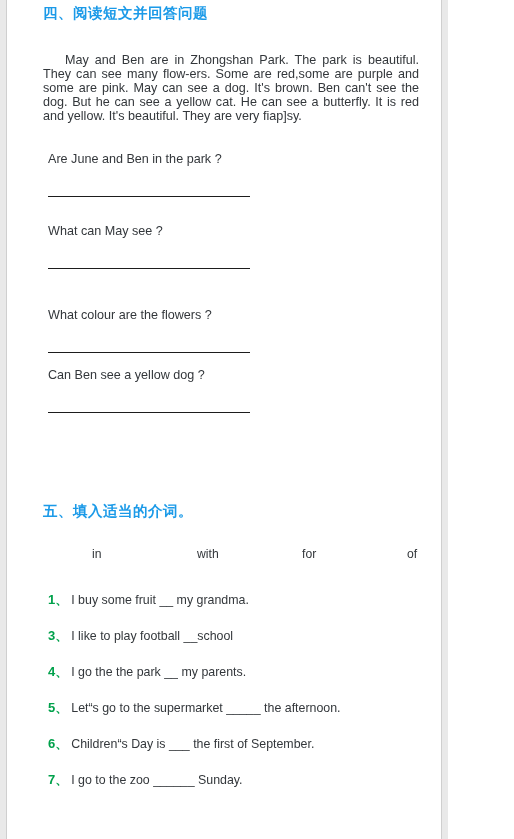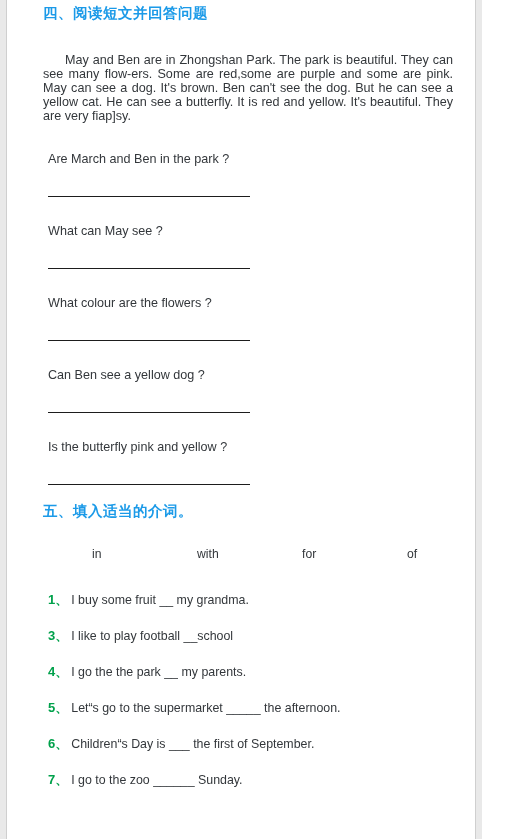--- a/index.html
+++ b/index.html
@@ -10,21 +10,21 @@
   body {
     width: 514px;
     height: 839px;
     overflow: hidden;
     font-family: "Liberation Sans", "DejaVu Sans", sans-serif;
     -webkit-font-smoothing: antialiased;
   }
 
   .page {
     position: relative;
-    width: 482px;
+    width: 448px;
     height: 839px;
     background: #6d28d9;
     box-sizing: border-box;
     overflow: hidden;
   }
 
   
   .gutter {
     position: absolute;
     top: 0;
@@ -95,21 +95,21 @@
   }
   .qa-rule {
     width: 202px;
     height: 0;
     border-bottom: 1.3px solid #1d1d1d;
     margin-top: 29px;
   }
 
   #qa-0 { top: 151px; }
   #qa-1 { top: 223px; }
-  #qa-2 { top: 295px; }
+  #qa-2 { top: 307px; }
   #qa-3 { top: 367px; }
   #qa-4 { top: 439px; }
 
   .prepositions {
     position: absolute;
     left: 41px;
     top: 547px;
     font-size: 12.2px;
     color: #33373b;
     white-space: nowrap;
@@ -154,43 +154,39 @@
   <div class="gutter right"></div>
   <div class="gutter-line right"></div>
 
   <div class="content">
 
     <h2 id="heading-four" class="section-heading">四、阅读短文并回答问题</h2>
 
     <p class="passage">May and Ben are in Zhongshan Park. The park is beautiful. They can see many flow-ers. Some are red,some are purple and some are pink. May can see a dog. It's brown. Ben can't see the dog. But he can see a yellow cat. He can see a butterfly. It is red and yellow. It's beautiful. They are very fiap]sy.</p>
 
     <div id="qa-0" class="qa-block">
-      <div class="qa-question">Are March and Ben in the park ?</div>
+      <div class="qa-question">Are June and Ben in the park ?</div>
       <div class="qa-rule"></div>
     </div>
 
     <div id="qa-1" class="qa-block">
       <div class="qa-question">What can May see ?</div>
       <div class="qa-rule"></div>
     </div>
 
     <div id="qa-2" class="qa-block">
       <div class="qa-question">What colour are the flowers ?</div>
       <div class="qa-rule"></div>
     </div>
 
     <div id="qa-3" class="qa-block">
       <div class="qa-question">Can Ben see a yellow dog ?</div>
       <div class="qa-rule"></div>
     </div>
 
-    <div id="qa-4" class="qa-block">
-      <div class="qa-question">Is the butterfly pink and yellow ?</div>
-      <div class="qa-rule"></div>
-    </div>
 
     <h2 id="heading-five" class="section-heading">五、填入适当的介词。</h2>
 
     <div class="prepositions">
       <span class="prep">in</span><span class="prep">with</span><span class="prep">for</span><span class="prep">of</span><span class="prep">at</span><span class="prep">on</span>
     </div>
 
     <div class="fill-list">
       <div class="fill-item">
         <span class="fill-num">1、</span><span class="fill-text">I buy some fruit __ my grandma.</span>

